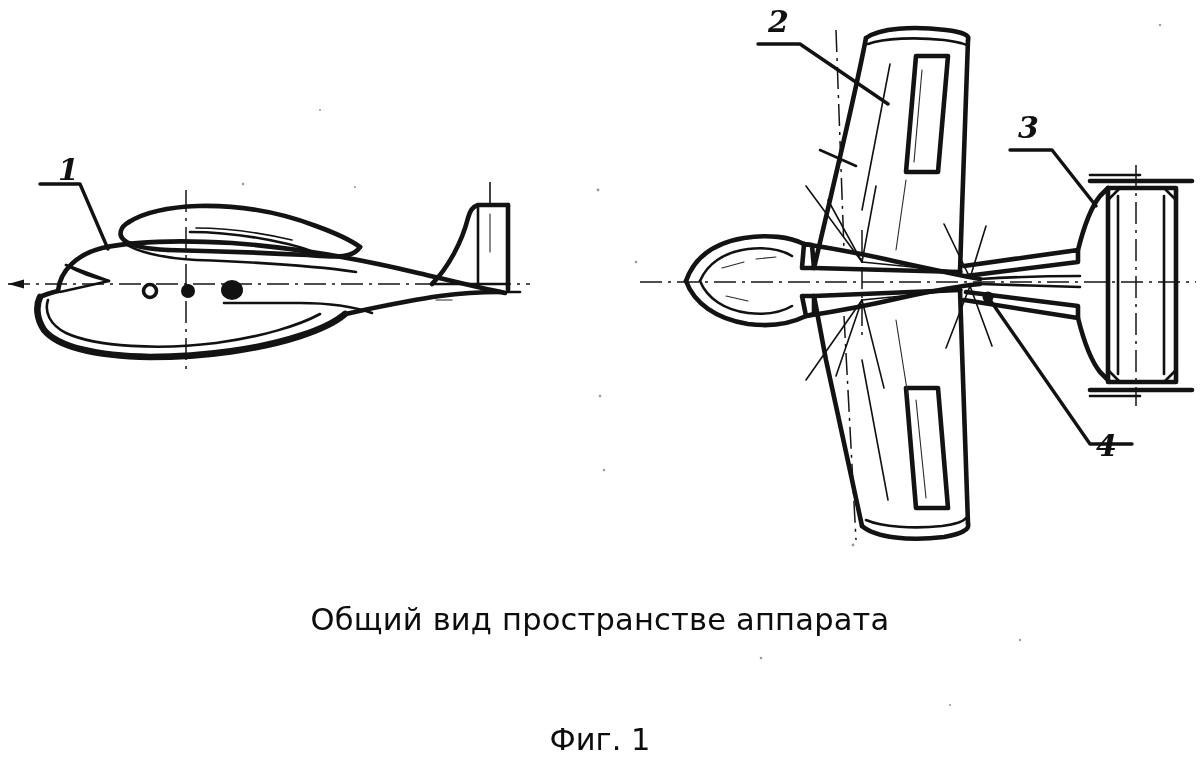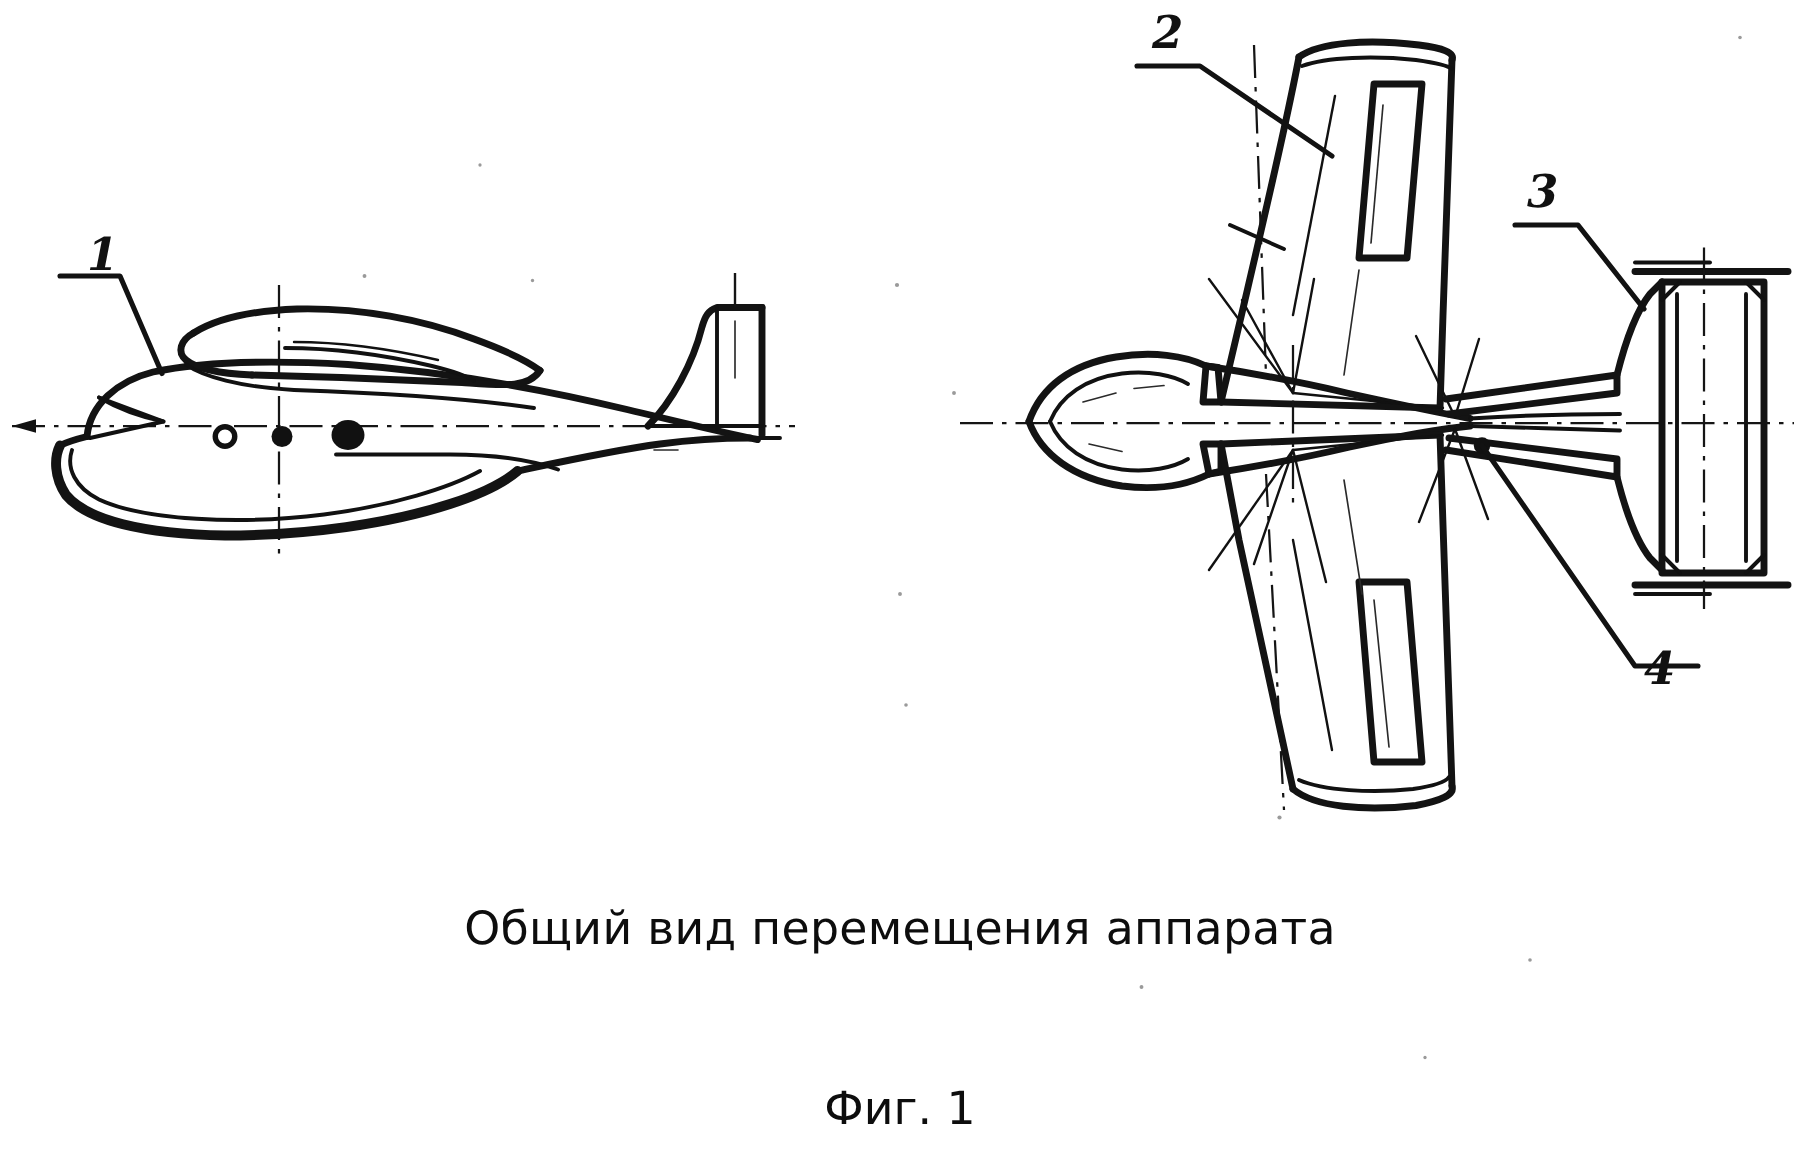--- a/index.html
+++ b/index.html
@@ -344,18 +344,18 @@
       <text class="callout-num" x="1018" y="138">3</text>
 
       <circle cx="988" cy="297" r="5.5" class="ink-fill"></circle>
       <path class="leader" d="M 988 297 L 1090 444 L 1132 444"></path>
       <text class="callout-num" x="1096" y="456">4</text>
     </g>
 
   </svg>
 
   <div id="caption">
-    <span class="cap-line">Общий вид перемещения аппарата</span>
+    <span class="cap-line">Общий вид пространстве аппарата</span>
   </div>
 
   <div id="fig-label">Фиг. 1</div>
 
 </div>
 
 </body></html>

